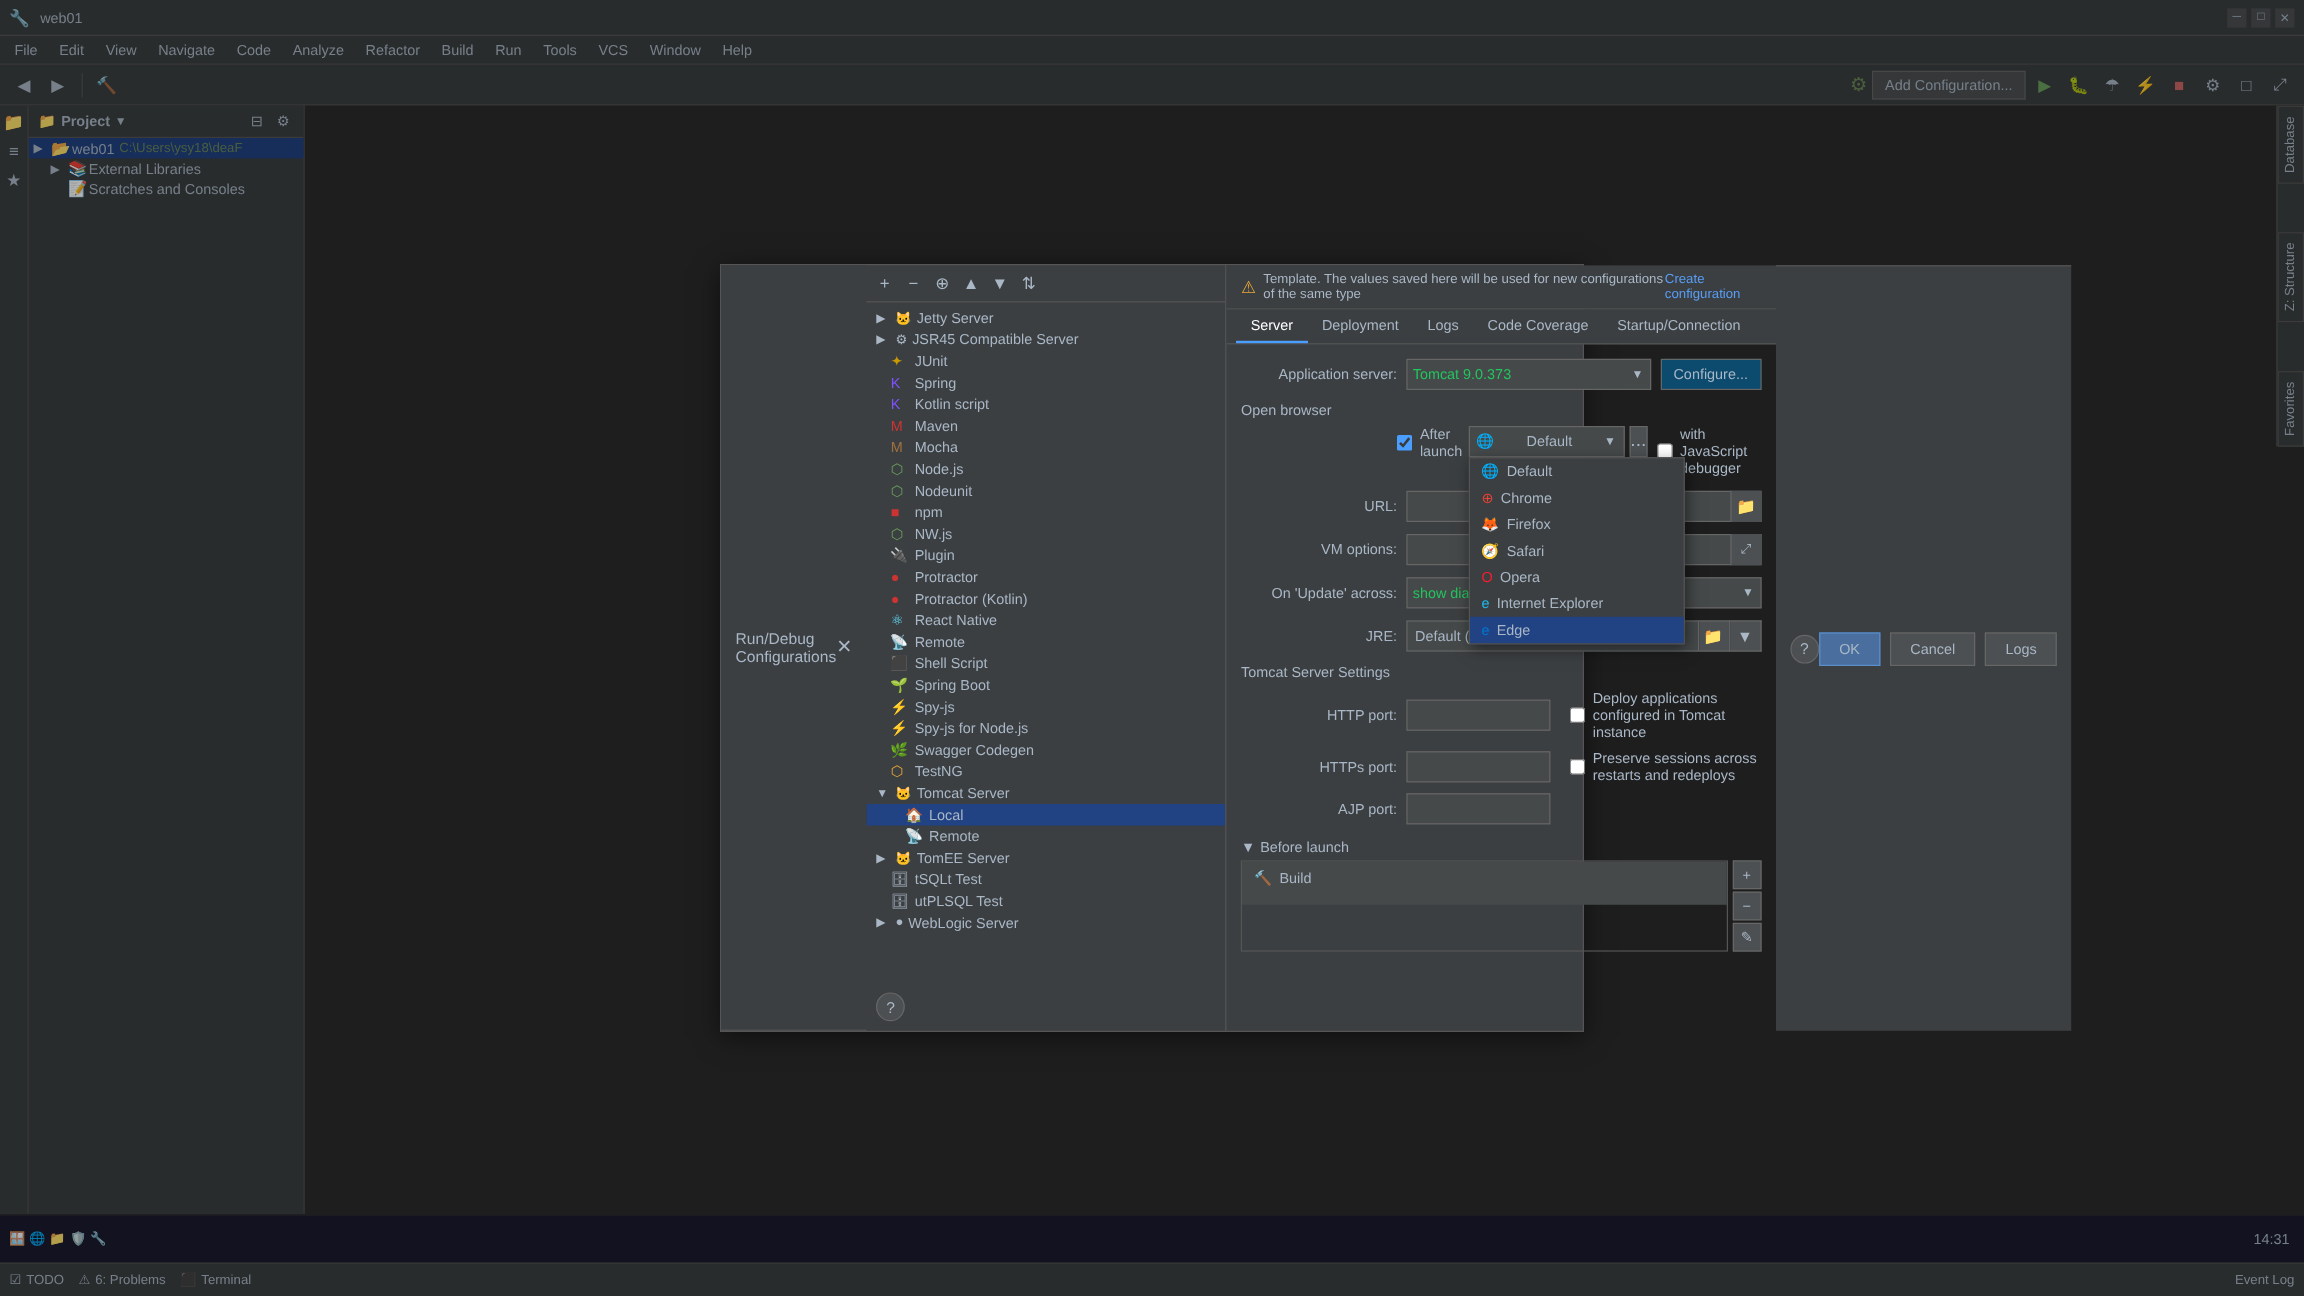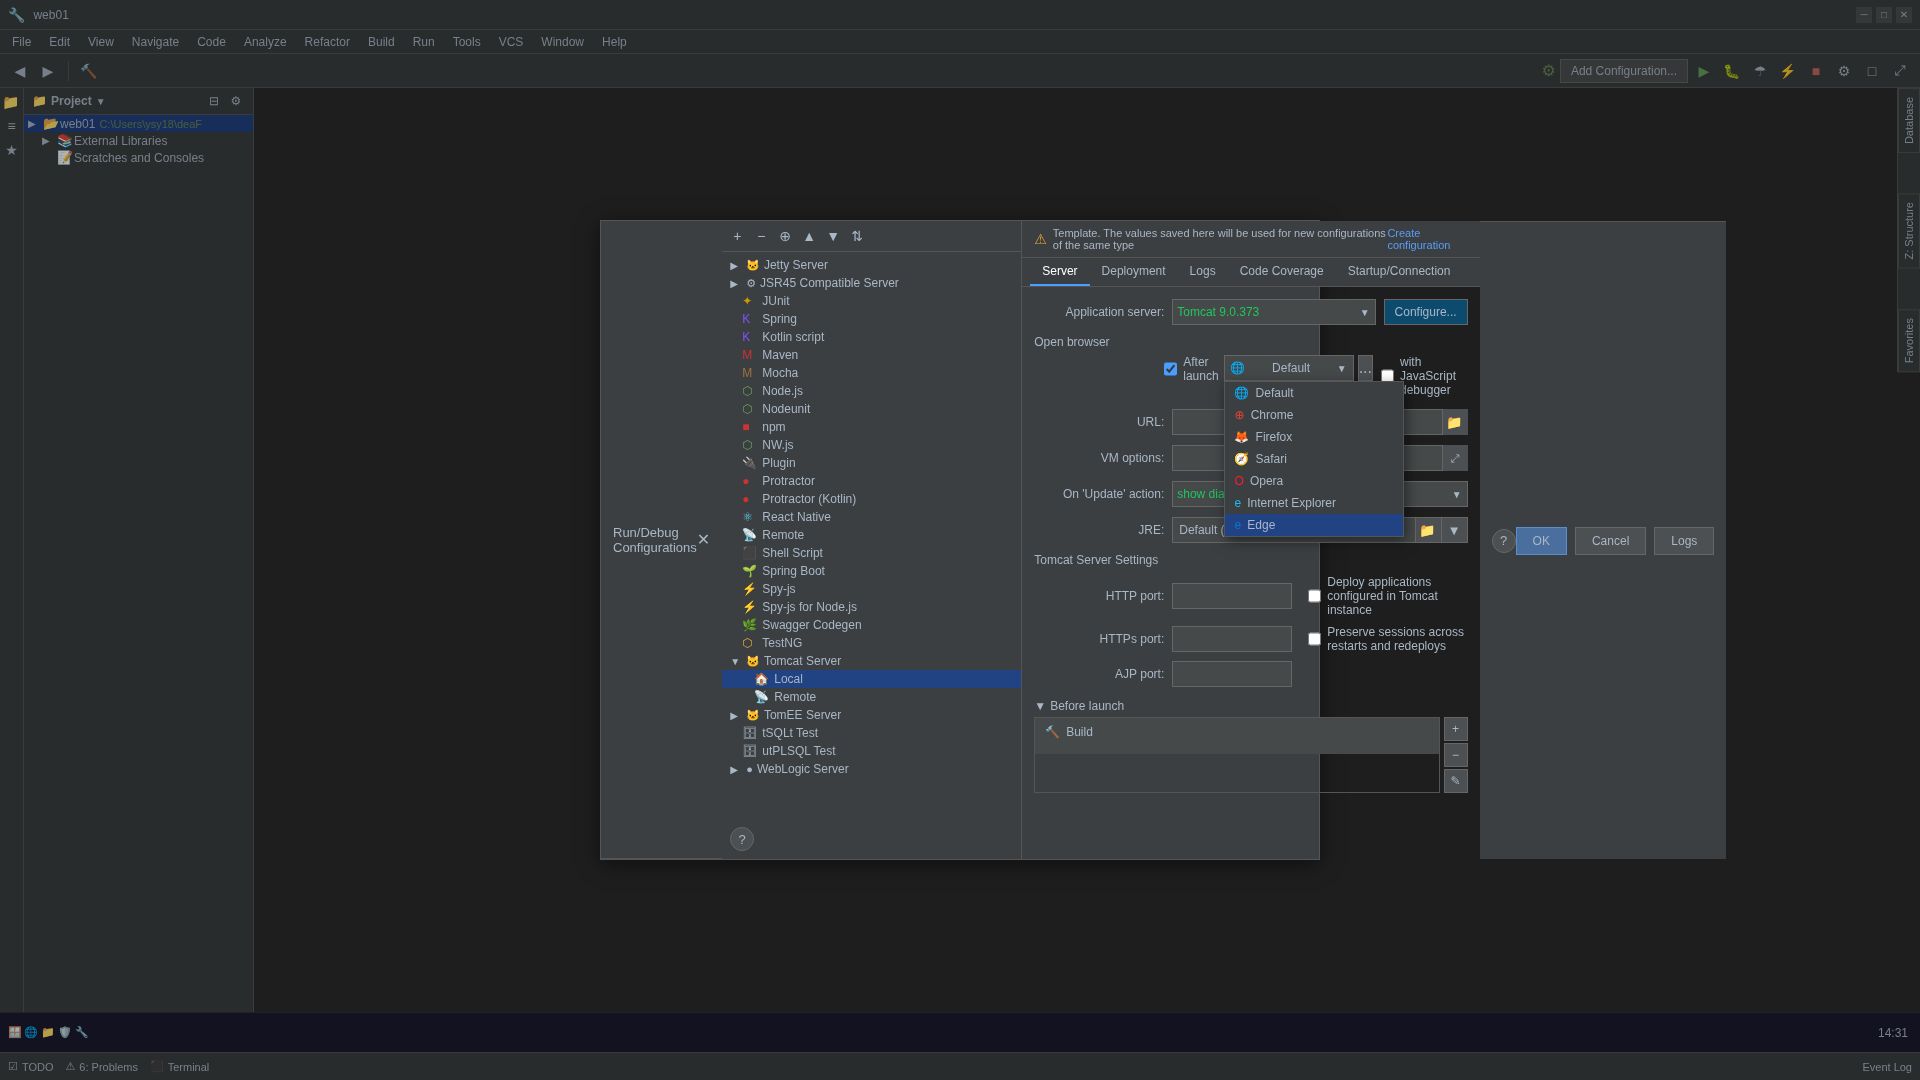--- a/index.html
+++ b/index.html
@@ -1113,21 +1113,21 @@
 
           <div class="form-row">
             <label class="form-label">VM options:</label>
             <div style="flex:1; position:relative; display:flex; align-items:center;">
               <input type="text" class="form-input" style="flex: 1 1 0%;">
               <button style="position:absolute; right:0; background:#4c5052; border:none; border-left:1px solid #666; color:#a9b7c6; height:26px; width:26px; cursor:pointer; font-size:11px;">⤢</button>
             </div>
           </div>
 
           <div class="form-row">
-            <label class="form-label">On 'Update' action:</label>
+            <label class="form-label">On 'Update' across:</label>
             <div class="select-wrapper">
               <select class="form-select">
                 <option>show dialog</option>
               </select>
               <span class="select-arrow">▼</span>
             </div>
           </div>
 
           <div class="jre-row">
             <label class="form-label">JRE:</label>

